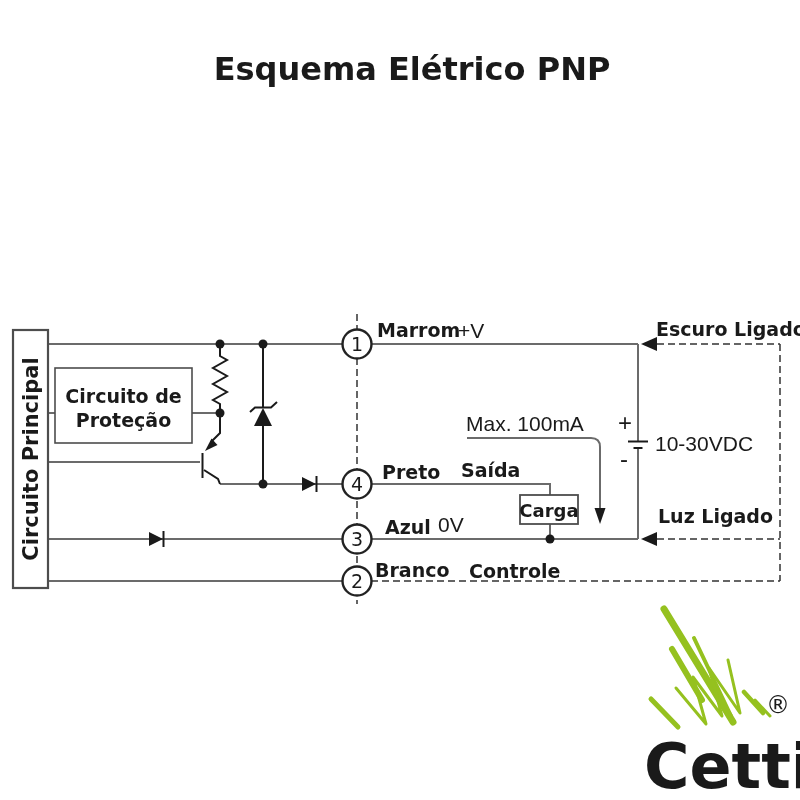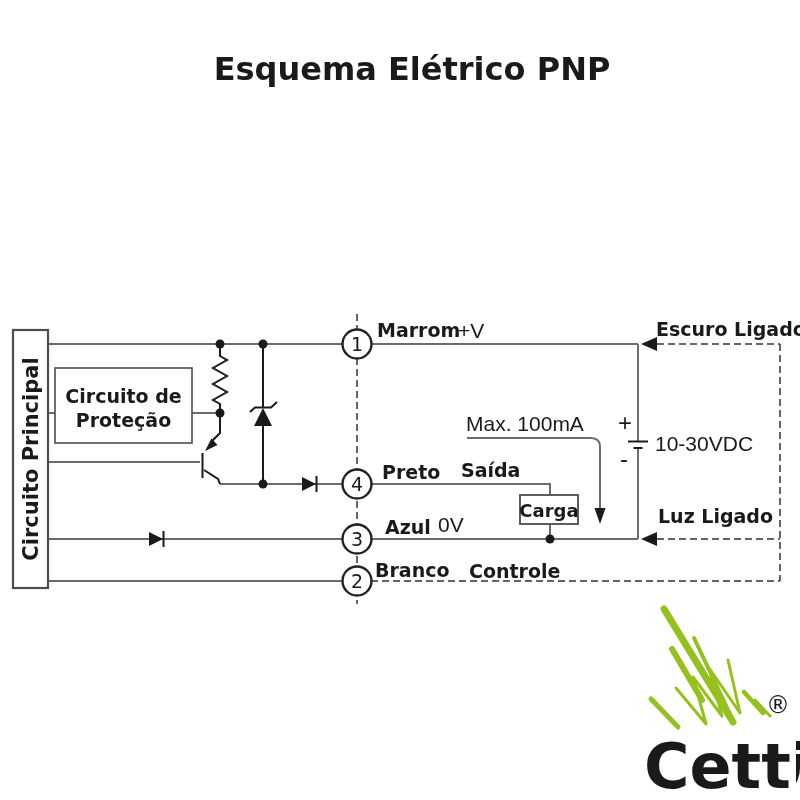--- a/index.html
+++ b/index.html
@@ -1,17 +1,17 @@
 <!DOCTYPE html>
 <html><head>
 <meta charset="utf-8">
 <style>
   html,body{margin:0;padding:0;background:#ffffff;}
   .stage{position:relative;width:800px;height:800px;background:#fff;overflow:hidden;
-         font-family:"DejaVu Sans",sans-serif;border-radius:32px;}
+         font-family:"DejaVu Sans",sans-serif;}
   svg{position:absolute;left:0;top:0;}
   text{fill:#1a1a1a;}
   .t-title{font-size:32px;font-weight:bold;}
   .t-label{font-size:19px;font-weight:bold;}
   .t-note{font-size:21px;font-weight:normal;font-family:"Liberation Sans",sans-serif;}
   .t-pinnum{font-size:19px;font-weight:normal;}
   .t-box{font-size:19px;font-weight:bold;}
   .t-carga{font-size:18px;font-weight:bold;}
   .t-vert{font-size:21px;font-weight:bold;}
   .t-sign{font-size:24px;font-weight:normal;font-family:"Liberation Sans",sans-serif;}

